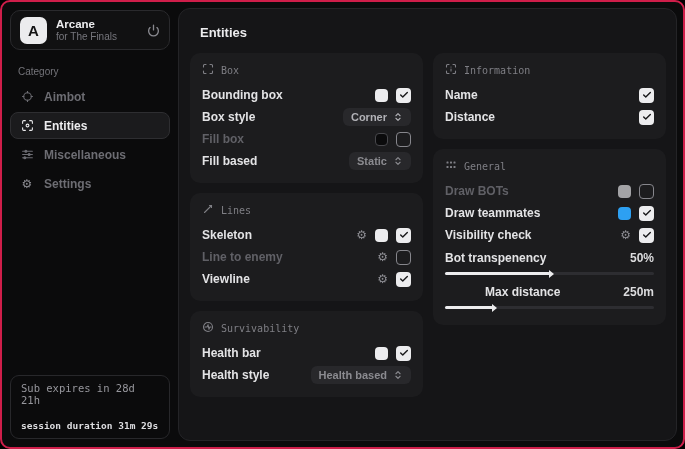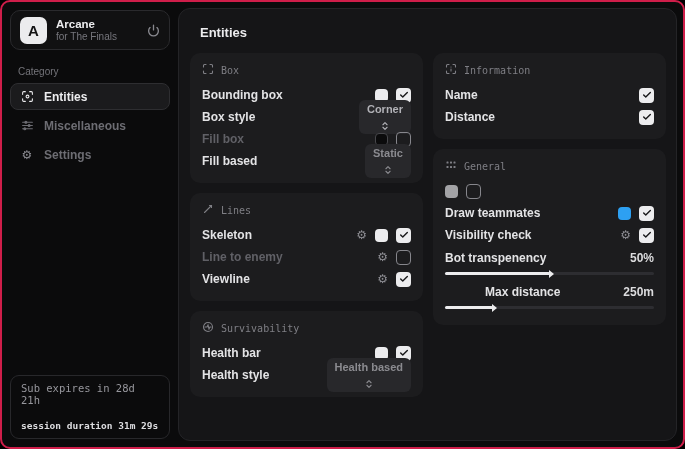--- a/index.html
+++ b/index.html
@@ -99,21 +99,21 @@
     width:15px; height:15px; border-radius:4px; cursor:pointer;
     display:flex; align-items:center; justify-content:center;
   }
   .cb.on{ background:#ececee; }
   .cb.off{ border:1.5px solid #86868c; background:transparent; }
 
   .dropdown{
     display:flex; align-items:center; gap:6px;
     background:#28282b; border-radius:6px;
     padding:3px 8px; cursor:pointer;
-    color:#b2b2b7; font-size:11px; font-weight:600;flex-direction:column;
+    color:#b2b2b7; font-size:11px; font-weight:600;
   }
   .dropdown.dimval{ color:#8b8b90; }
   .dropdown svg{ flex-shrink:0; }
 
   .slider-row{ display:flex; align-items:center; height:20px; margin-top:2px;gap:12px; }
   .slider-val{ color:#dcdcde; font-size:12px; font-weight:600; }
   .track{
     position:relative; height:3px; border-radius:2px; background:#2d2d31;
     margin:4px 0 5px;
   }
@@ -145,20 +145,32 @@
         <svg width="13" height="13" viewBox="0 0 24 24" fill="none" stroke="currentColor" stroke-width="2.4" stroke-linecap="round">
           <path d="M18.4 6.6a9 9 0 1 1-12.8 0"></path>
             <line x1="12" y1="2" x2="12" y2="11"></line>
         </svg>
       </span>
     </div>
 
     <div class="cat-label">Category</div>
 
     <div class="nav">
+      <div class="nav-item">
+        <span class="nav-icon">
+          <svg width="13" height="13" viewBox="0 0 24 24" fill="none" stroke="currentColor" stroke-width="2">
+            <circle cx="12" cy="12" r="7"></circle>
+              <line x1="12" y1="2" x2="12" y2="6"></line>
+              <line x1="12" y1="18" x2="12" y2="22"></line>
+              <line x1="2" y1="12" x2="6" y2="12"></line>
+              <line x1="18" y1="12" x2="22" y2="12"></line>
+          </svg>
+        </span>
+        <span>Aimbot</span>
+      </div>
       <div class="nav-item active">
         <span class="nav-icon">
           <svg width="13" height="13" viewBox="0 0 24 24" fill="none" stroke="currentColor" stroke-width="2" stroke-linecap="round">
             <path d="M3 8V5a2 2 0 0 1 2-2h3"></path>
               <path d="M16 3h3a2 2 0 0 1 2 2v3"></path>
               <path d="M21 16v3a2 2 0 0 1-2 2h-3"></path>
               <path d="M8 21H5a2 2 0 0 1-2-2v-3"></path>
               <circle cx="12" cy="12" r="2.6"></circle>
           </svg>
         </span>
@@ -382,20 +394,21 @@
                   <rect x="17" y="5" width="4" height="4" rx="1"></rect>
                   <rect x="3" y="14" width="4" height="4" rx="1"></rect>
                   <rect x="10" y="14" width="4" height="4" rx="1"></rect>
                   <rect x="17" y="14" width="4" height="4" rx="1"></rect>
               </svg>
             </span>
             <span>General</span>
           </div>
 
           <div class="row dim">
+            <span class="row-label">Draw BOTs</span>
             <span class="ctrls">
               <span class="sw" style="background: rgb(163, 163, 166);"></span>
               <span class="cb off"></span>
             </span>
           </div>
 
           <div class="row">
             <span class="row-label">Draw teammates</span>
             <span class="ctrls">
               <span class="sw" style="background: rgb(45, 160, 242);"></span>

